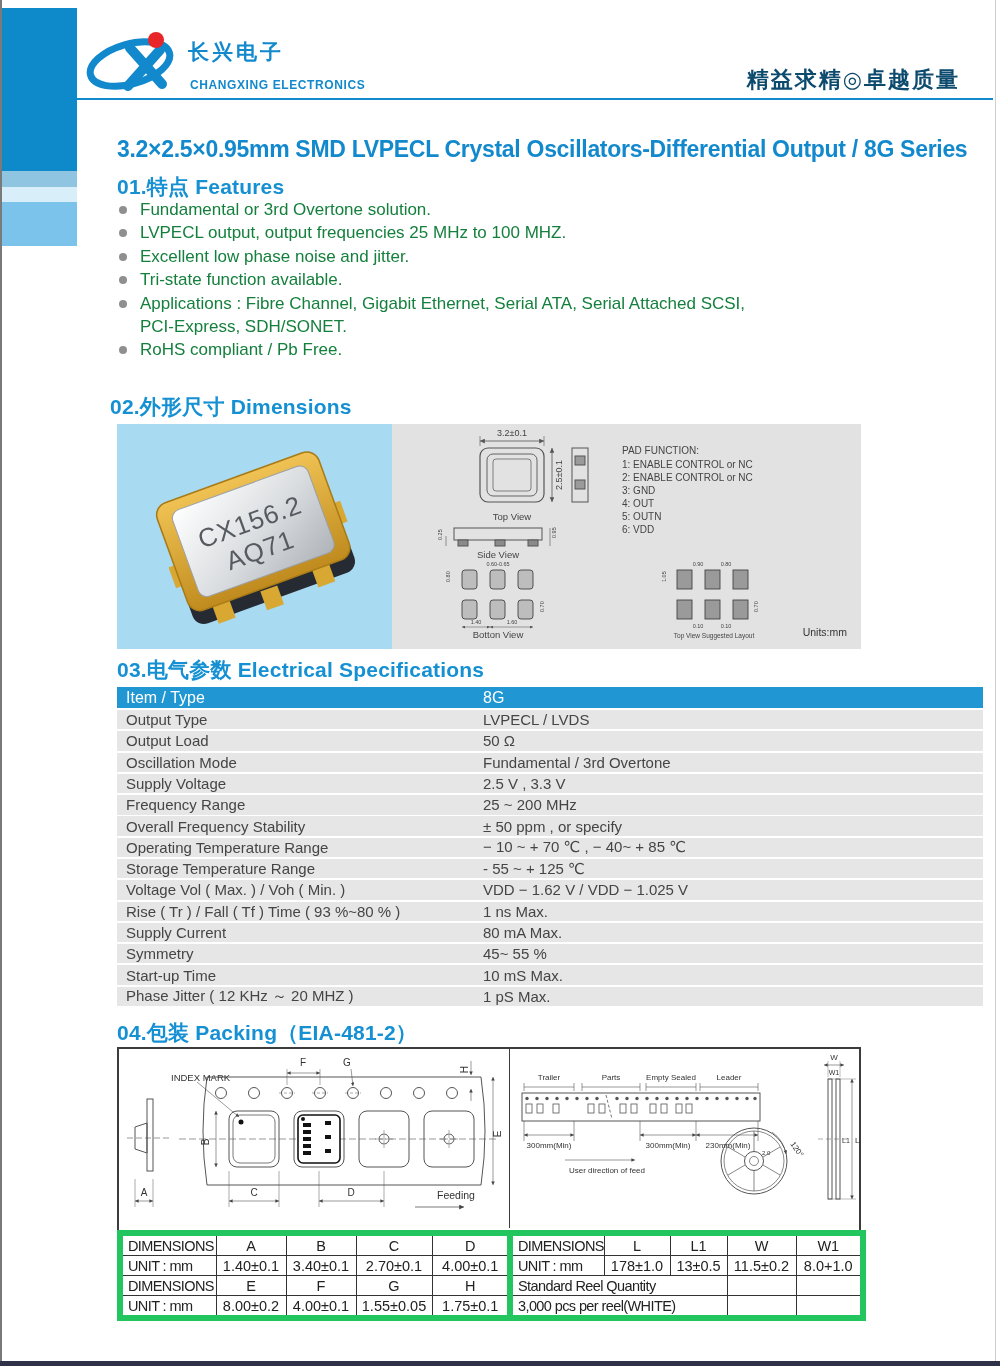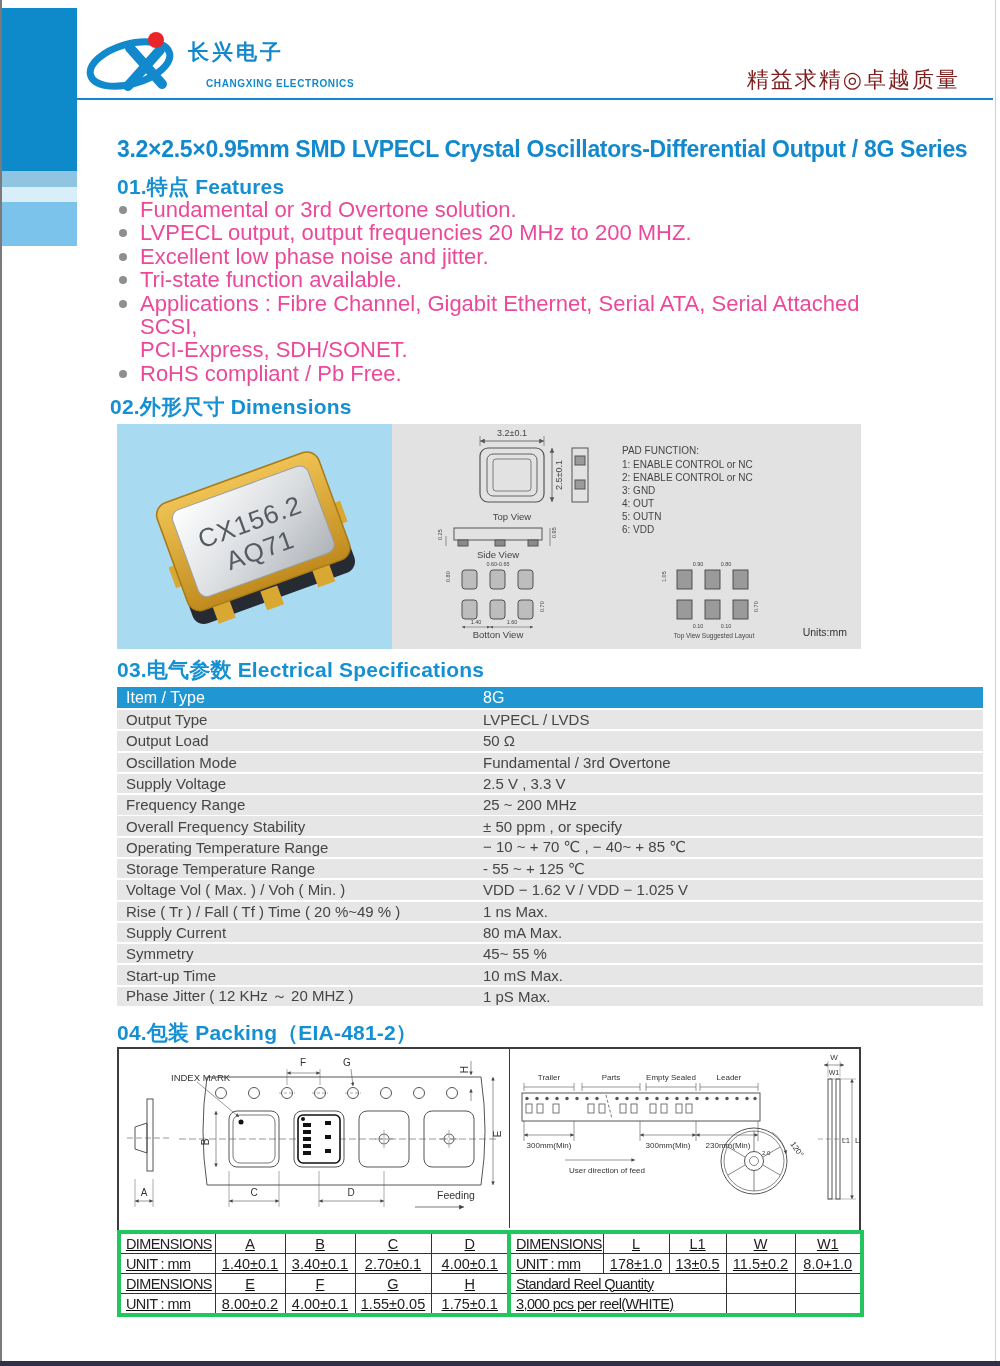--- a/index.html
+++ b/index.html
@@ -4,40 +4,40 @@
 <style>
   html,body{margin:0;padding:0;background:#fff;}
   .page{position:relative;width:1000px;height:1366px;background:#fff;overflow:hidden;
         font-family:"Liberation Sans","DejaVu Sans",sans-serif;}
   .abs{position:absolute;}
   .edge-left{left:0;top:0;width:2px;height:1366px;background:#7a7a7a;}
   .edge-right{left:995px;top:0;width:1px;height:1366px;background:#cfcfcf;}
   .footer-bar{left:0;top:1361px;width:1000px;height:5px;background:#2e3148;}
   .sideseg{left:2px;width:75px;}
   .logo-cn{left:188px;top:38px;font-size:21px;font-weight:bold;color:#1389cd;letter-spacing:3px;}
-  .logo-en{left:206px;top:78px;font-size:10px;color:#1389cd;letter-spacing:0.6px;font-weight:bold;}
-  .slogan{left:560px;top:65px;width:400px;text-align:right;font-size:22px;font-weight:normal;color:#7f1d1d;letter-spacing:2px;}
+  .logo-en{left:190px;top:78px;font-size:12px;color:#1389cd;letter-spacing:0.6px;font-weight:bold;}
+  .slogan{left:560px;top:65px;width:400px;text-align:right;font-size:22px;font-weight:bold;color:#0c4a6e;letter-spacing:2px;}
   .hline{left:77px;top:98px;width:916px;height:2px;background:#1389cd;}
   .doc-title{left:117px;top:136px;font-size:23px;font-weight:bold;color:#1389cd;letter-spacing:-0.3px;}
   .sec-h{font-size:21px;font-weight:bold;color:#1590d2;letter-spacing:0.2px;}
   .features{left:119px;top:198px;width:748px;list-style:none;margin:0;padding:0;}
-  .features li{position:relative;padding-left:21px;line-height:23.4px;font-size:22px;color:#ec4899;}
+  .features li{position:relative;padding-left:21px;line-height:23.4px;font-size:17px;color:#15803d;}
   .features li .dot{position:absolute;left:0;top:8px;width:8px;height:8px;border-radius:50%;background:#8f8f8f;}
   .features li .ft{white-space:pre-line;}
   .spec{left:117px;top:687px;width:866px;}
   .spec-head{display:flex;align-items:center;height:21px;background:#2096d3;color:#fff;font-size:16px;margin-bottom:2px;}
   .spec-row{display:flex;align-items:center;height:19.4px;background:#e6e6e6;color:#454545;font-size:15px;margin-bottom:1.9px;}
   .c1{width:349px;padding-left:9px;}
   .c2{flex:1;padding-left:8px;}
   .packbox{left:117px;top:1047px;width:740px;height:183px;border:2px solid #3c3c3c;background:#fff;}
   .packdiv{position:absolute;left:390px;top:0;width:1px;height:179px;background:#3c3c3c;}
   table.ptab{position:absolute;border-collapse:collapse;table-layout:fixed;background:#fff;}
   table.ptab td{border:1px solid #333;height:19px;text-align:center;font-size:14.5px;color:#222;
                 padding:0 2px;overflow:hidden;white-space:nowrap;}
-  table.ptab{border:4px solid #22c55e;text-decoration:underline;}
+  table.ptab{border:6px solid #22c55e;}
   td.lcell{text-align:left !important;padding-left:5px !important;letter-spacing:-0.6px;}
   .dimtxt{fill:#444;}
 </style>
 </head>
 <body>
 
 <div class="page">
 
   <div class="abs edge-left"></div>
   <div class="abs edge-right"></div>
@@ -57,21 +57,21 @@
   <div class="abs logo-cn">长兴电子</div>
   <div class="abs logo-en">CHANGXING ELECTRONICS</div>
   <div class="abs slogan">精益求精◎卓越质量</div>
   <div class="abs hline"></div>
 
   <div class="abs doc-title">3.2×2.5×0.95mm SMD LVPECL Crystal Oscillators-Differential Output / 8G Series</div>
 
   <div class="abs sec-h" style="left:117px;top:173px">01.特点 Features</div>
   <ul class="abs features">
     <li><span class="dot"></span><span class="ft">Fundamental or 3rd Overtone solution.</span></li>
-    <li><span class="dot"></span><span class="ft">LVPECL output, output frequencies 20 MHz to 200 MHZ.</span></li>
+    <li><span class="dot"></span><span class="ft">LVPECL output, output frequencies 25 MHz to 100 MHZ.</span></li>
     <li><span class="dot"></span><span class="ft">Excellent low phase noise and jitter.</span></li>
     <li><span class="dot"></span><span class="ft">Tri-state function available.</span></li>
     <li><span class="dot"></span><span class="ft">Applications : Fibre Channel, Gigabit Ethernet, Serial ATA, Serial Attached SCSI,
 PCI-Express, SDH/SONET.</span></li>
     <li><span class="dot"></span><span class="ft">RoHS compliant / Pb Free.</span></li>
   </ul>
 
   <div class="abs sec-h" style="left:110px;top:393px">02.外形尺寸 Dimensions</div>
 
   <svg class="abs" style="left:117px;top:424px" width="275" height="225" viewBox="0 0 275 225">
@@ -224,21 +224,21 @@
       </div>
     <div class="spec-row">
         <span class="c1">Storage Temperature Range</span>
         <span class="c2">- 55 ~ + 125 ℃</span>
       </div>
     <div class="spec-row">
         <span class="c1">Voltage Vol ( Max. ) / Voh ( Min. )</span>
         <span class="c2">VDD − 1.62 V / VDD − 1.025 V</span>
       </div>
     <div class="spec-row">
-        <span class="c1">Rise ( Tr ) / Fall ( Tf ) Time ( 20 %~49 % )</span>
+        <span class="c1">Rise ( Tr ) / Fall ( Tf ) Time ( 93 %~80 % )</span>
         <span class="c2">1 ns Max.</span>
       </div>
     <div class="spec-row">
         <span class="c1">Supply Current</span>
         <span class="c2">80 mA Max.</span>
       </div>
     <div class="spec-row">
         <span class="c1">Symmetry</span>
         <span class="c2">45~ 55 %</span>
       </div>

